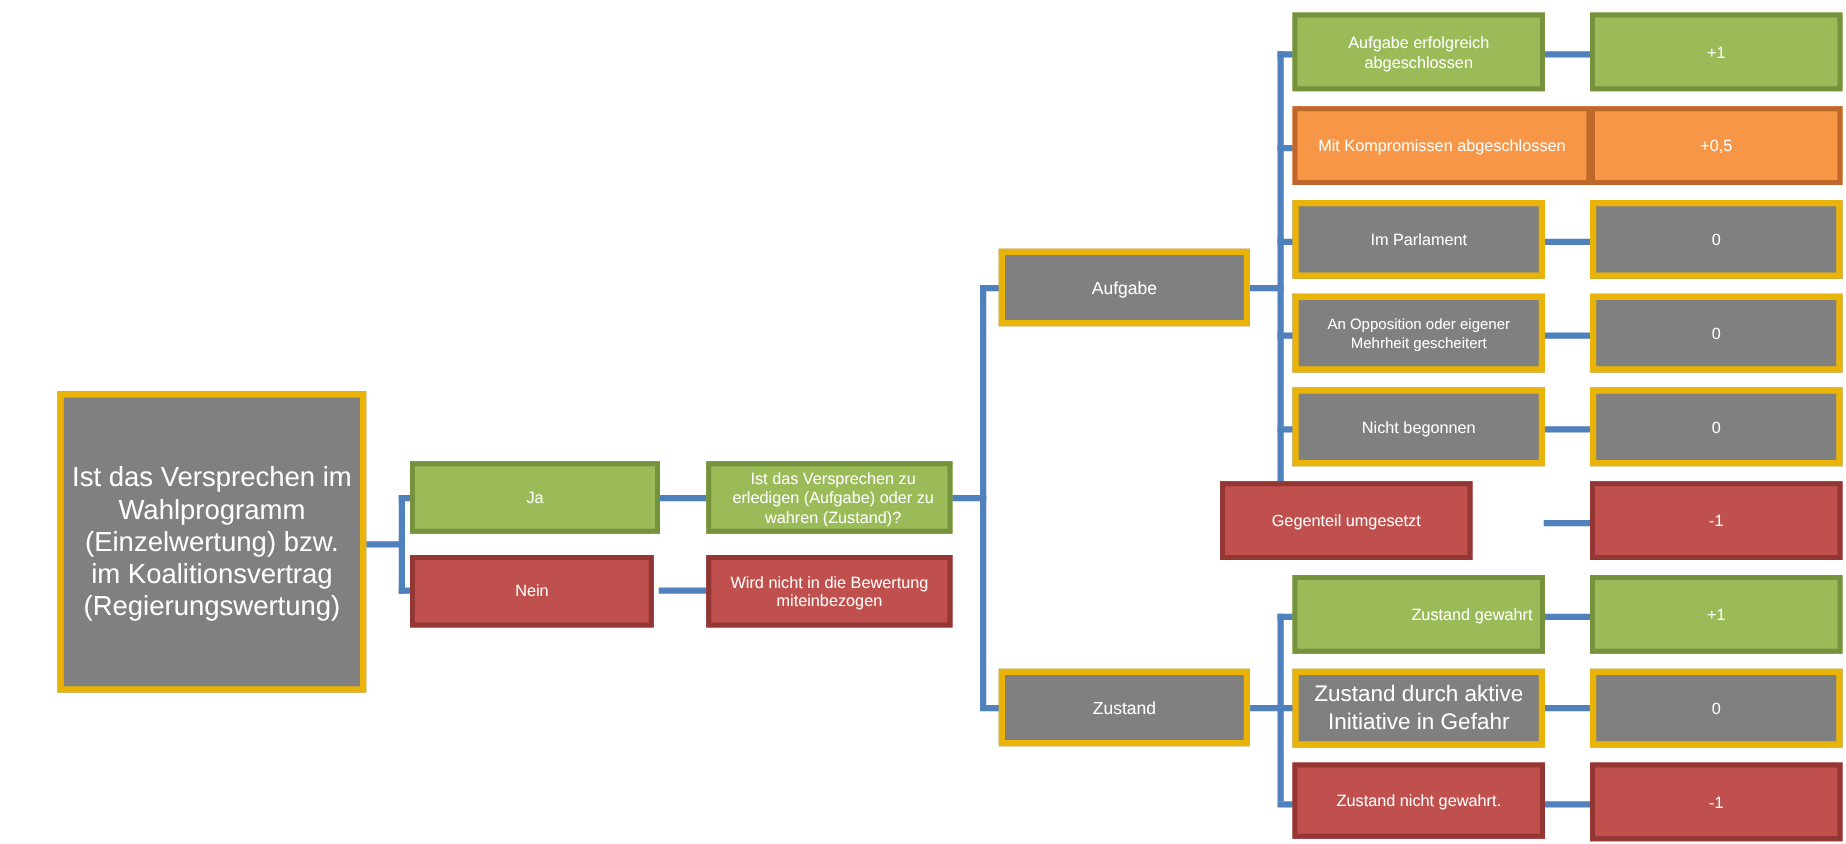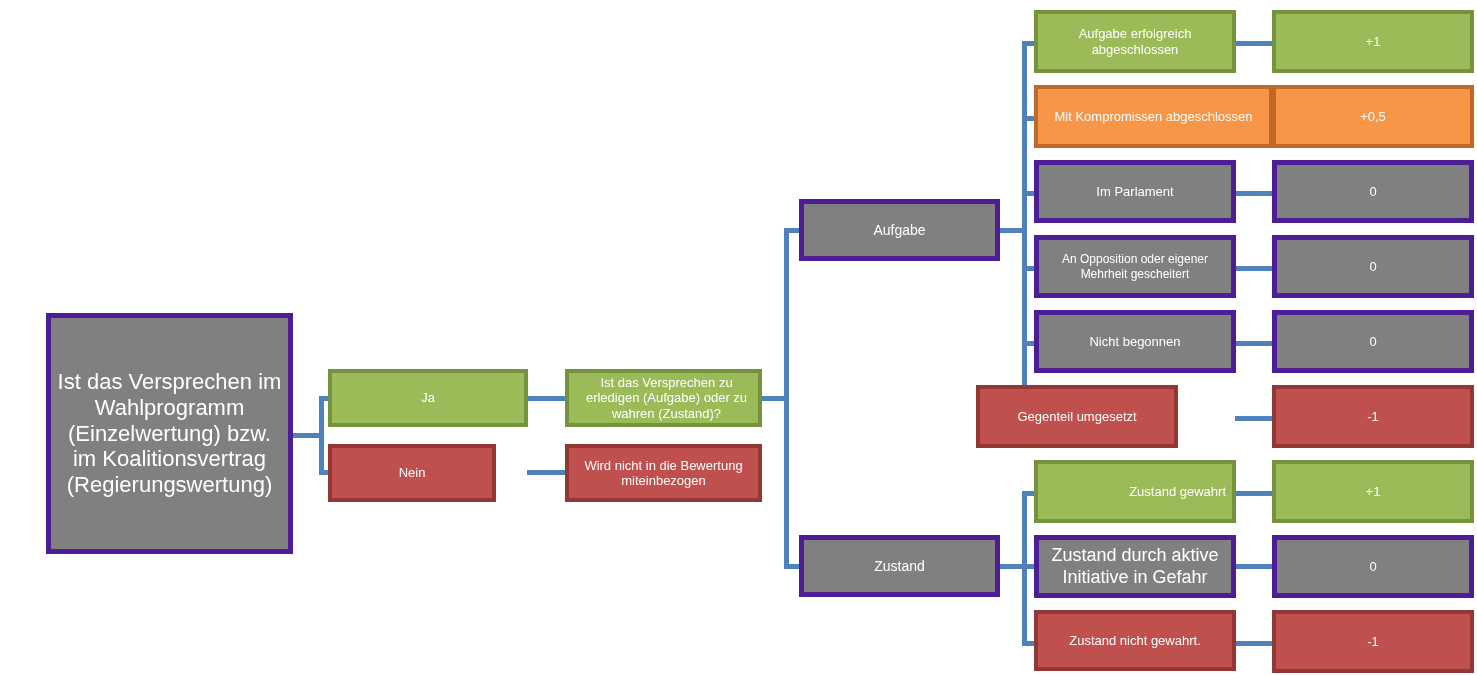--- a/index.html
+++ b/index.html
@@ -26,21 +26,21 @@
     line-height: 1.18;
     padding: 2px 6px;
     z-index: 3;
   }
   .node span {
     display: block;
     width: 100%;
     white-space: pre-line;
   }
   
-  .v-gray   { background: #808080; border: 5px solid #4c1d95; }
+  .v-gray   { background: #808080; border: 5px solid #eab308; }
   .v-green  { background: #9BBB59; border: 4px solid #75923C; }
   .v-red    { background: #C0504D; border: 4px solid #943634; }
   .v-orange { background: #F79646; border: 4px solid #C0672A; }
 
   .conn {
     position: absolute;
     background: #4F81BD;
     z-index: 1;
   }
   .conn-h { height: 5px; }
@@ -91,21 +91,21 @@
   <div class="conn conn-h" style="left:1235px; top:641px; width:40px;"></div>
 
   <div class="node v-gray" style="left:46px; top:313px; width:247px; height:241px; font-size:22px;">
     <span>Ist das Versprechen im Wahlprogramm (Einzelwertung) bzw. im Koalitionsvertrag (Regierungswertung)</span>
   </div>
 
   <div class="node v-green" style="left:328px; top:369px; width:200px; height:58px; font-size:13px;">
     <span>Ja</span>
   </div>
 
-  <div class="node v-red" style="left:328px; top:444px; width:168px; height:58px; font-size:13px;">
+  <div class="node v-red" style="left:328px; top:444px; width:195px; height:58px; font-size:13px;">
     <span>Nein</span>
   </div>
 
   <div class="node v-green" style="left:565px; top:369px; width:197px; height:58px; font-size:13px;padding-left:12px;">
     <span>Ist das Versprechen zu erledigen (Aufgabe) oder zu wahren (Zustand)?</span>
   </div>
 
   <div class="node v-red" style="left:565px; top:444px; width:197px; height:58px; font-size:13px;">
     <span>Wird nicht in die Bewertung miteinbezogen</span>
   </div>

